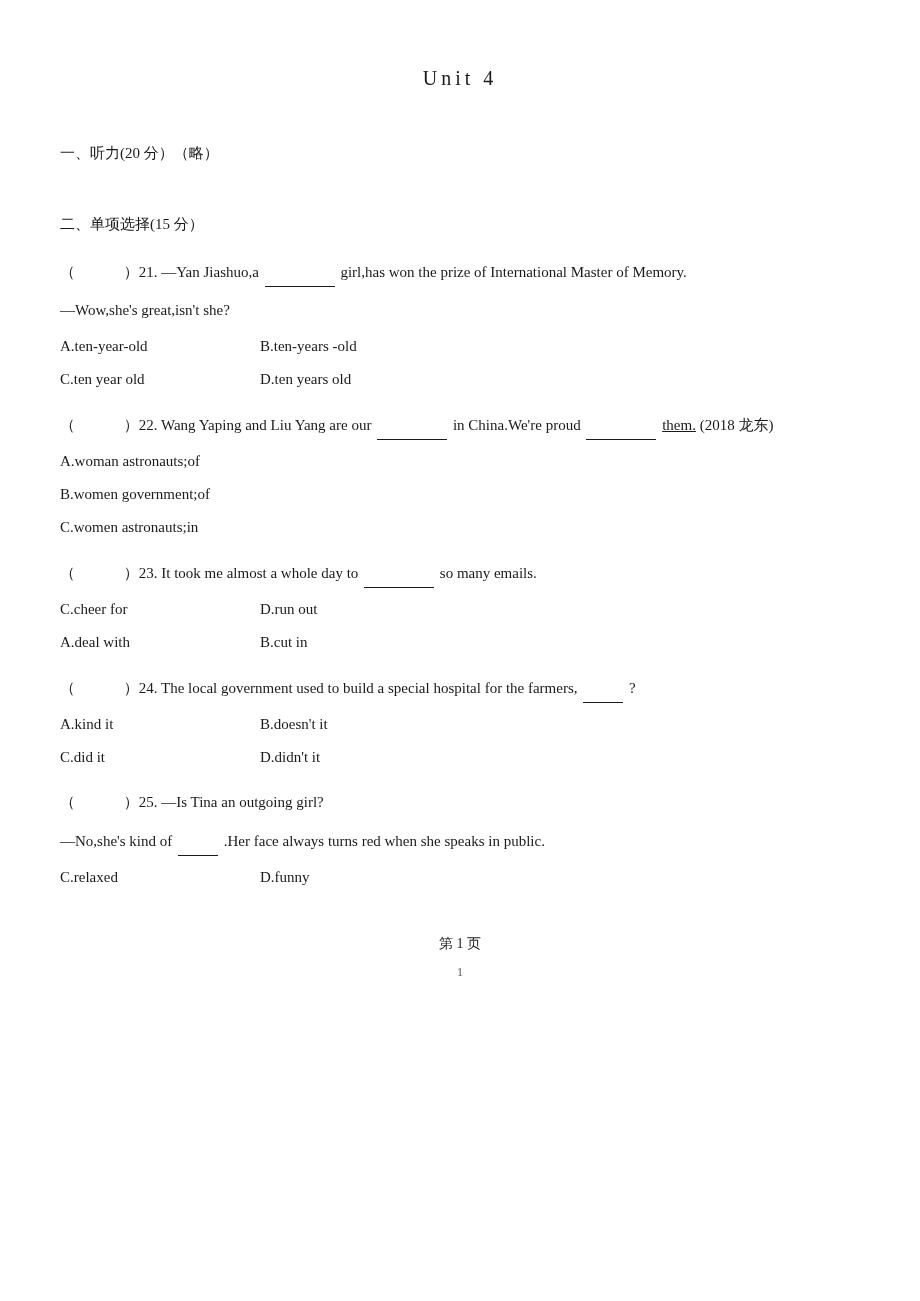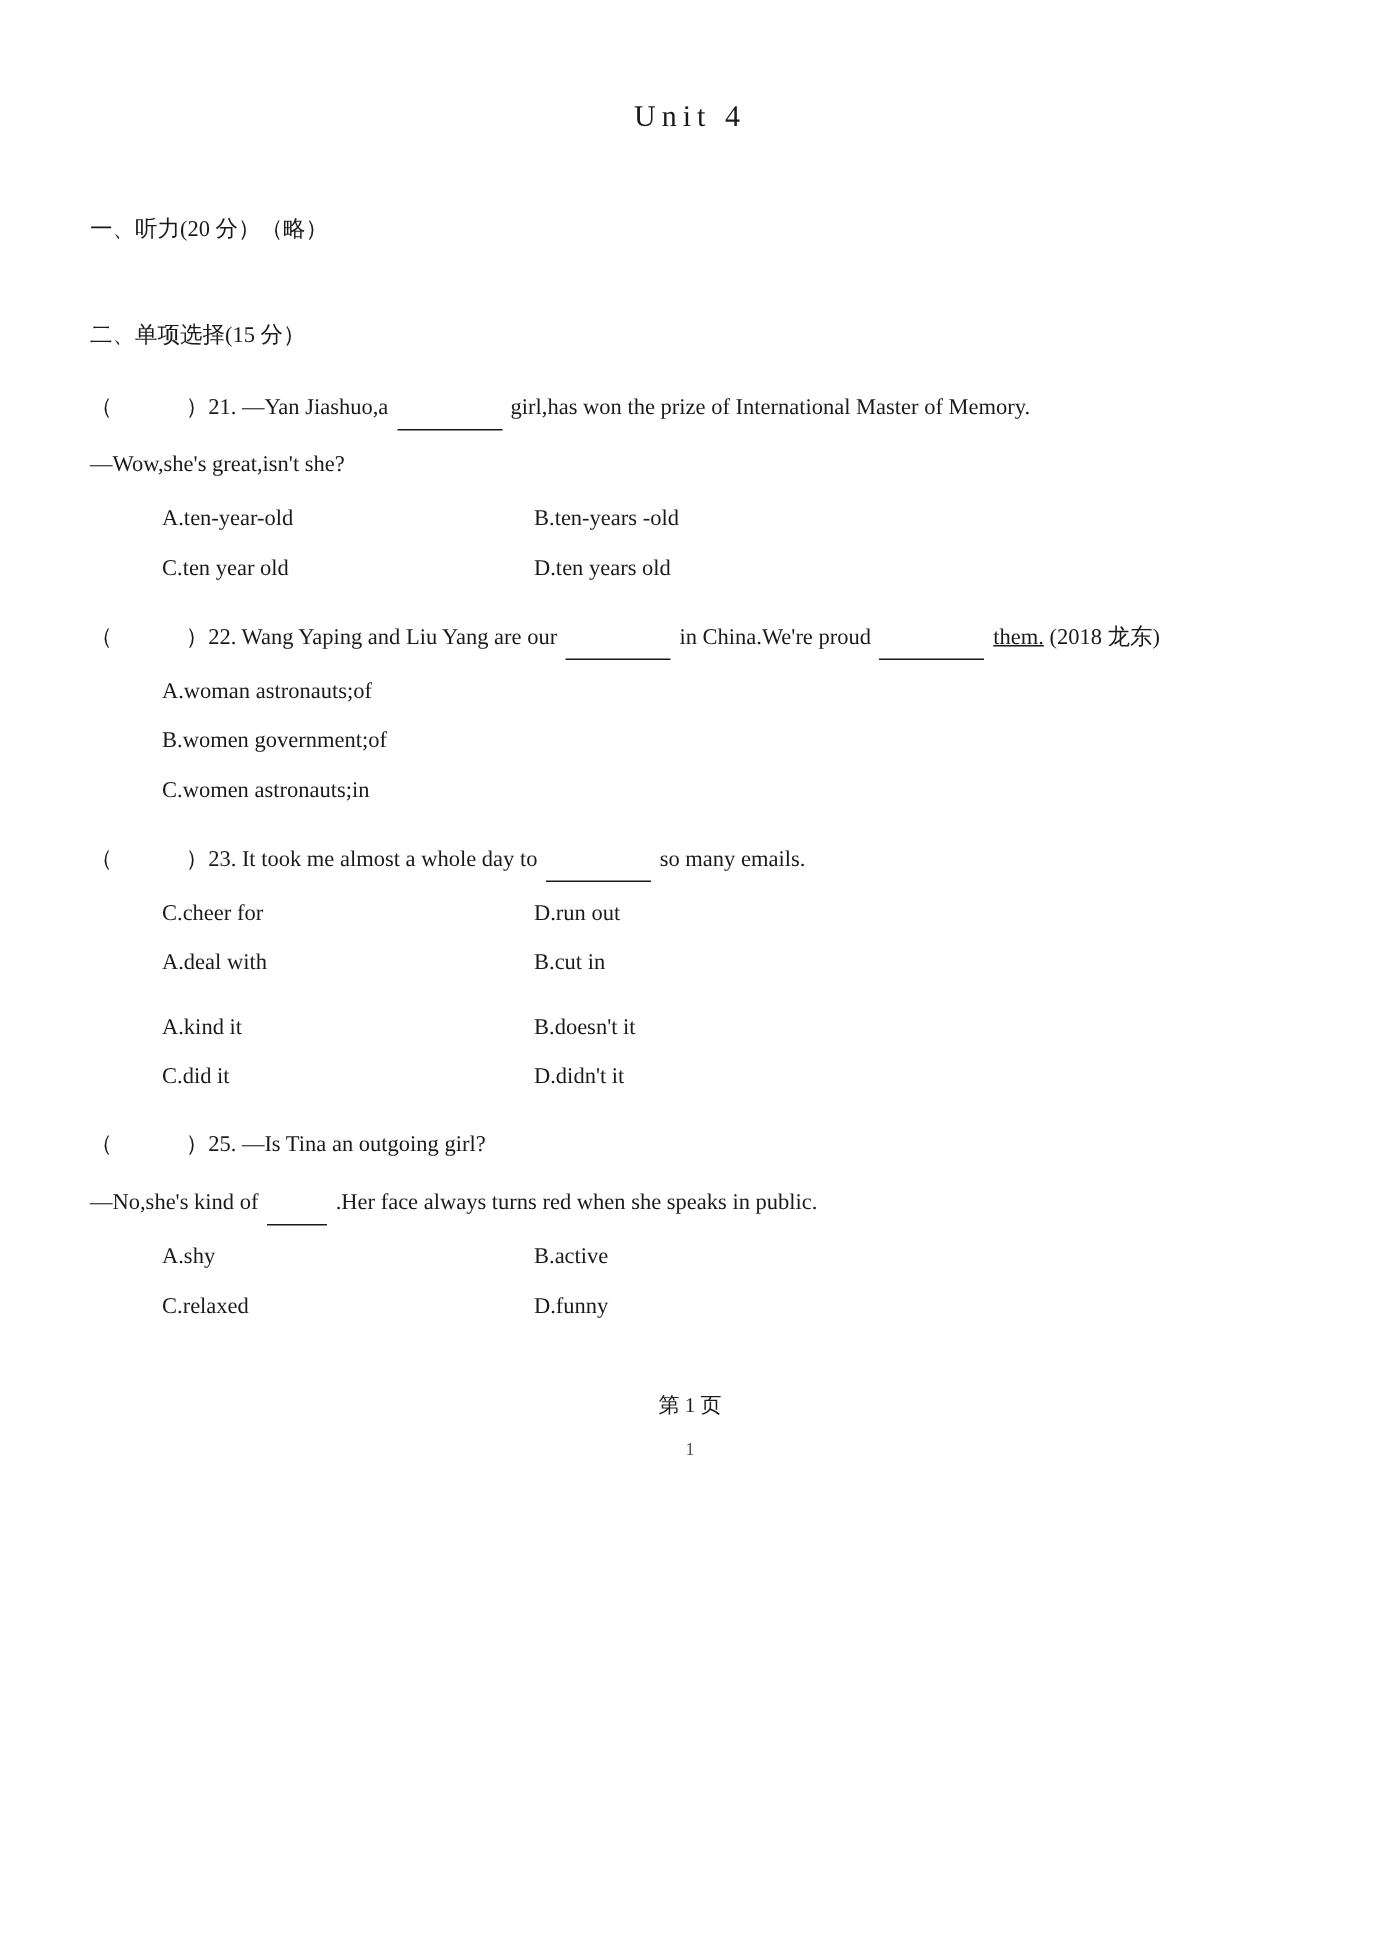--- a/index.html
+++ b/index.html
@@ -60,21 +60,20 @@
 
     .options-row {
       margin-bottom: 6px;
       display: flex;
       gap: 40px;
       flex-wrap: wrap;
     }
 
     .option {
       min-width: 160px;
-      margin-left: 48px;
     }
 
     .paren {
       display: inline-block;
       width: 60px;
       text-align: left;
     }
 
     .underline-text {
       text-decoration: underline;
@@ -157,20 +156,27 @@
     <span class="option">C.cheer for</span>
     <span class="option">D.run out</span>
   </div>
   <div class="options-row">
     <span class="option">A.deal with</span>
     <span class="option">B.cut in</span>
   </div>
 </div>
 
 <div class="question-block">
+  <div class="question-line">
+    <span class="paren">（</span>
+    <span>）24.</span>
+    <span>The local government used to build a special hospital for the farmers,</span>
+    <span class="blank blank-short">&nbsp;&nbsp;&nbsp;&nbsp;&nbsp;</span>
+    <span>?</span>
+  </div>
   <div class="options-row">
     <span class="option">A.kind it</span>
     <span class="option">B.doesn't it</span>
   </div>
   <div class="options-row">
     <span class="option">C.did it</span>
     <span class="option">D.didn't it</span>
   </div>
 </div>
 
@@ -179,24 +185,20 @@
     <span class="paren">（</span>
     <span>）25.</span>
     <span>—Is Tina an outgoing girl?</span>
   </div>
   <div class="question-line">
     <span>—No,she's kind of</span>
     <span class="blank blank-short">&nbsp;&nbsp;&nbsp;&nbsp;&nbsp;</span>
     <span>.Her face always turns red when she speaks in public.</span>
   </div>
   <div class="options-row">
-    <span class="option">A.shy</span>
-    <span class="option">B.active</span>
-  </div>
-  <div class="options-row">
     <span class="option">C.relaxed</span>
     <span class="option">D.funny</span>
   </div>
 </div>
 
 <div class="page-footer">第  1  页</div>
 
 <div class="page-number-small">1</div>
 
 </body></html>

